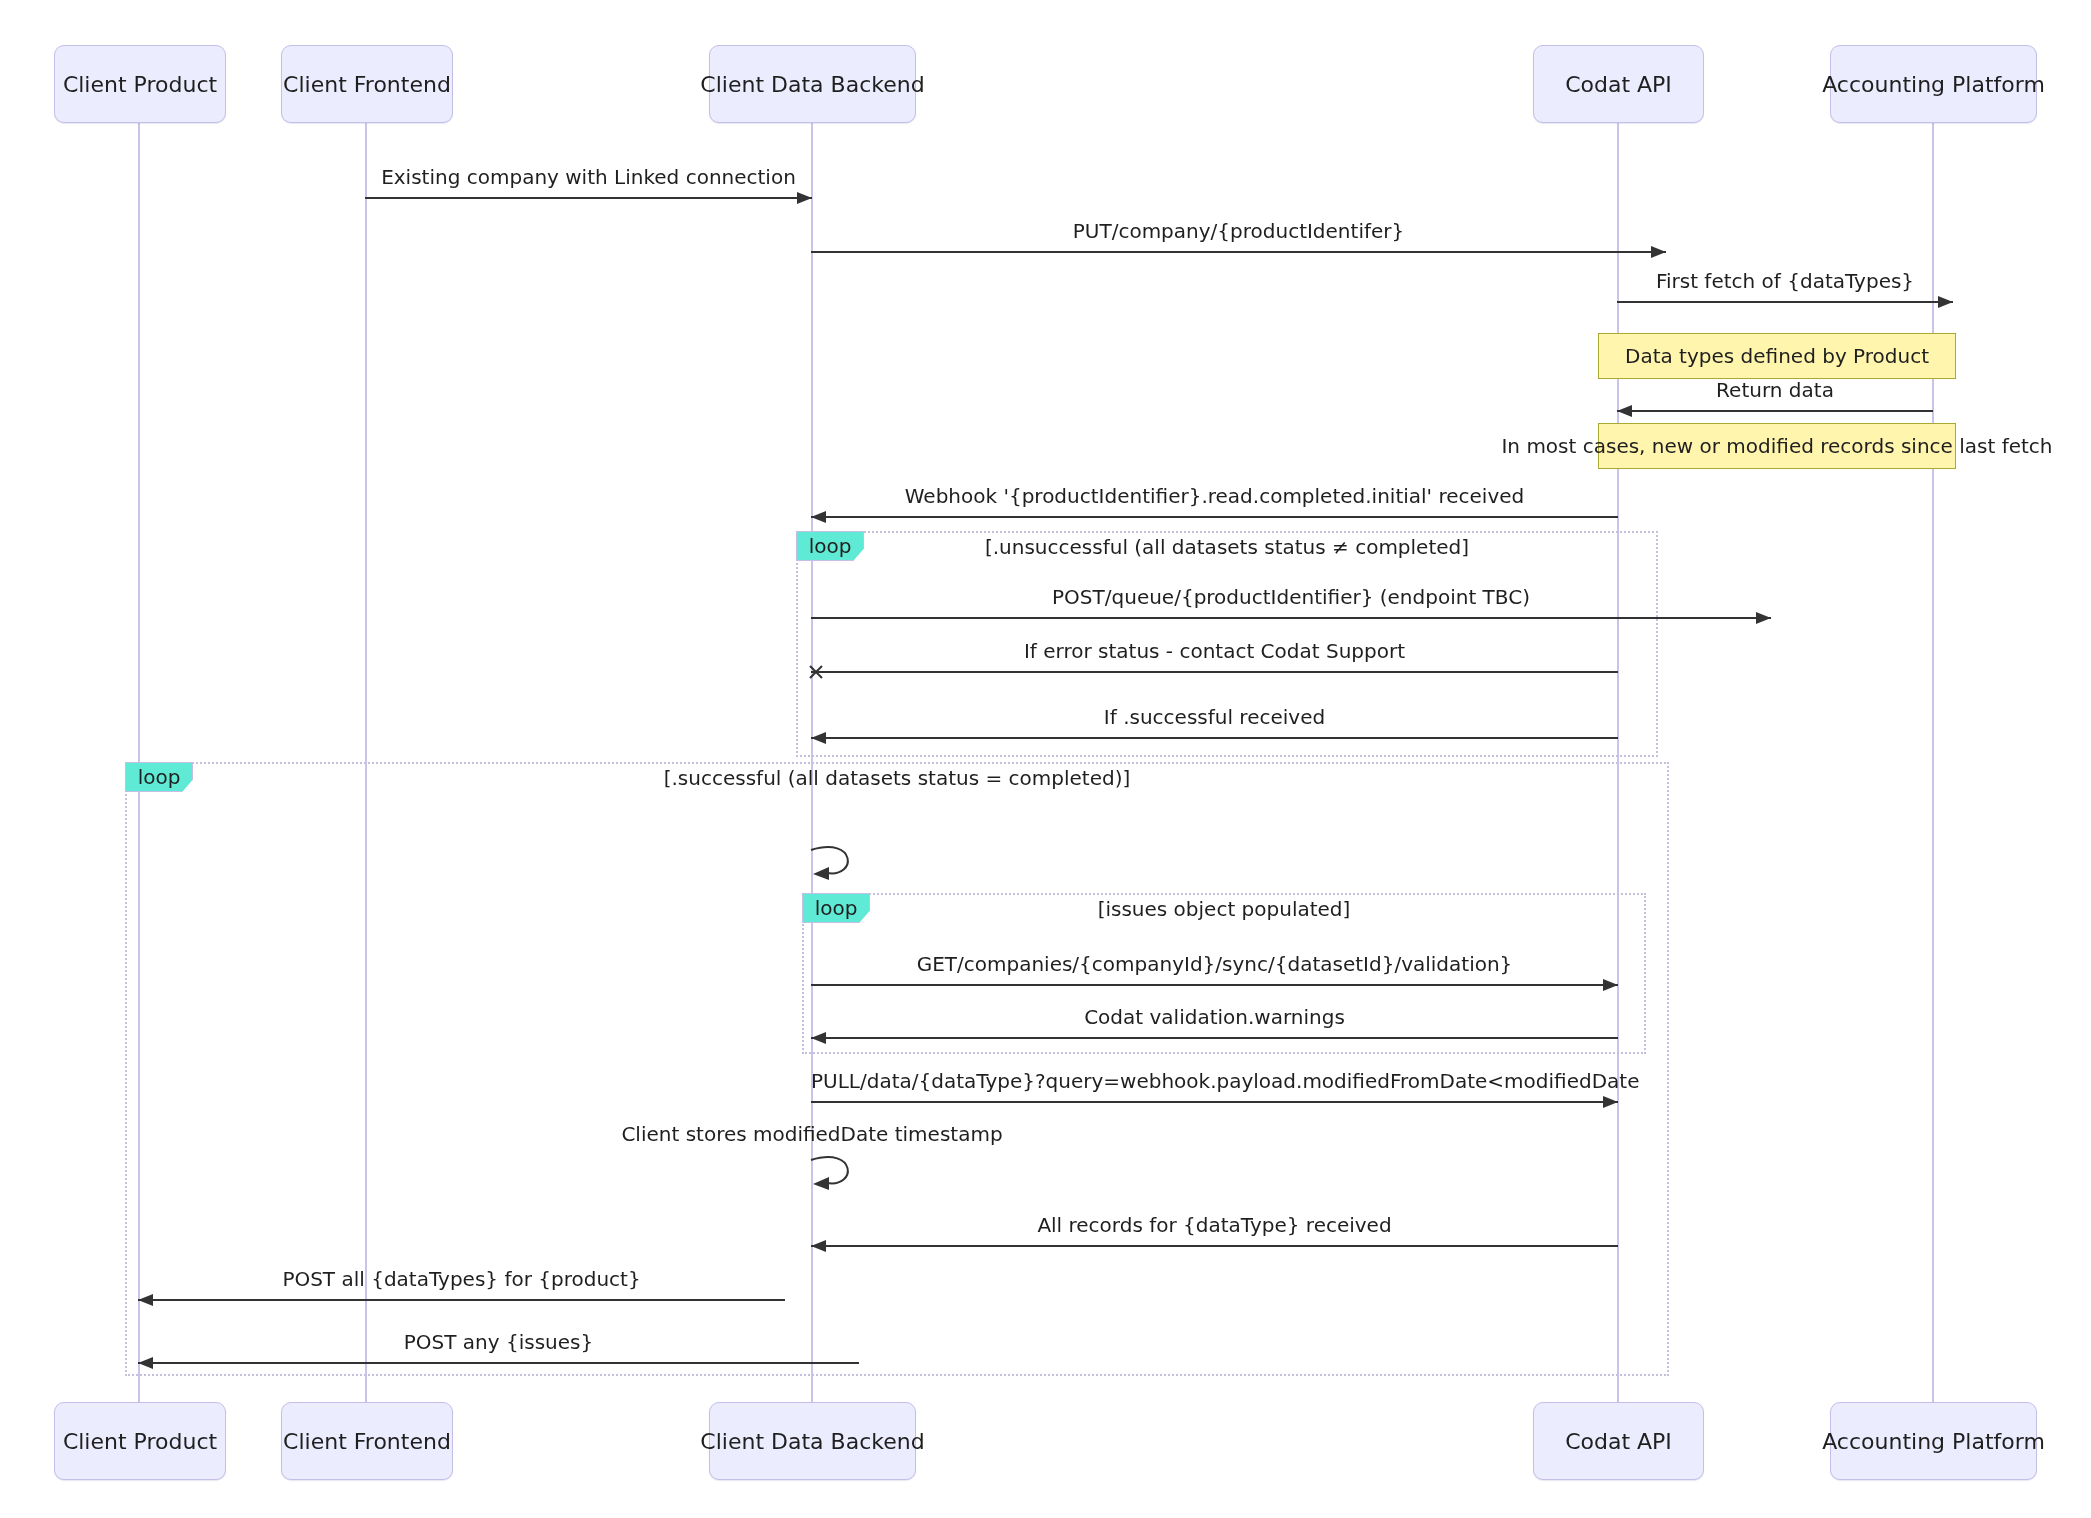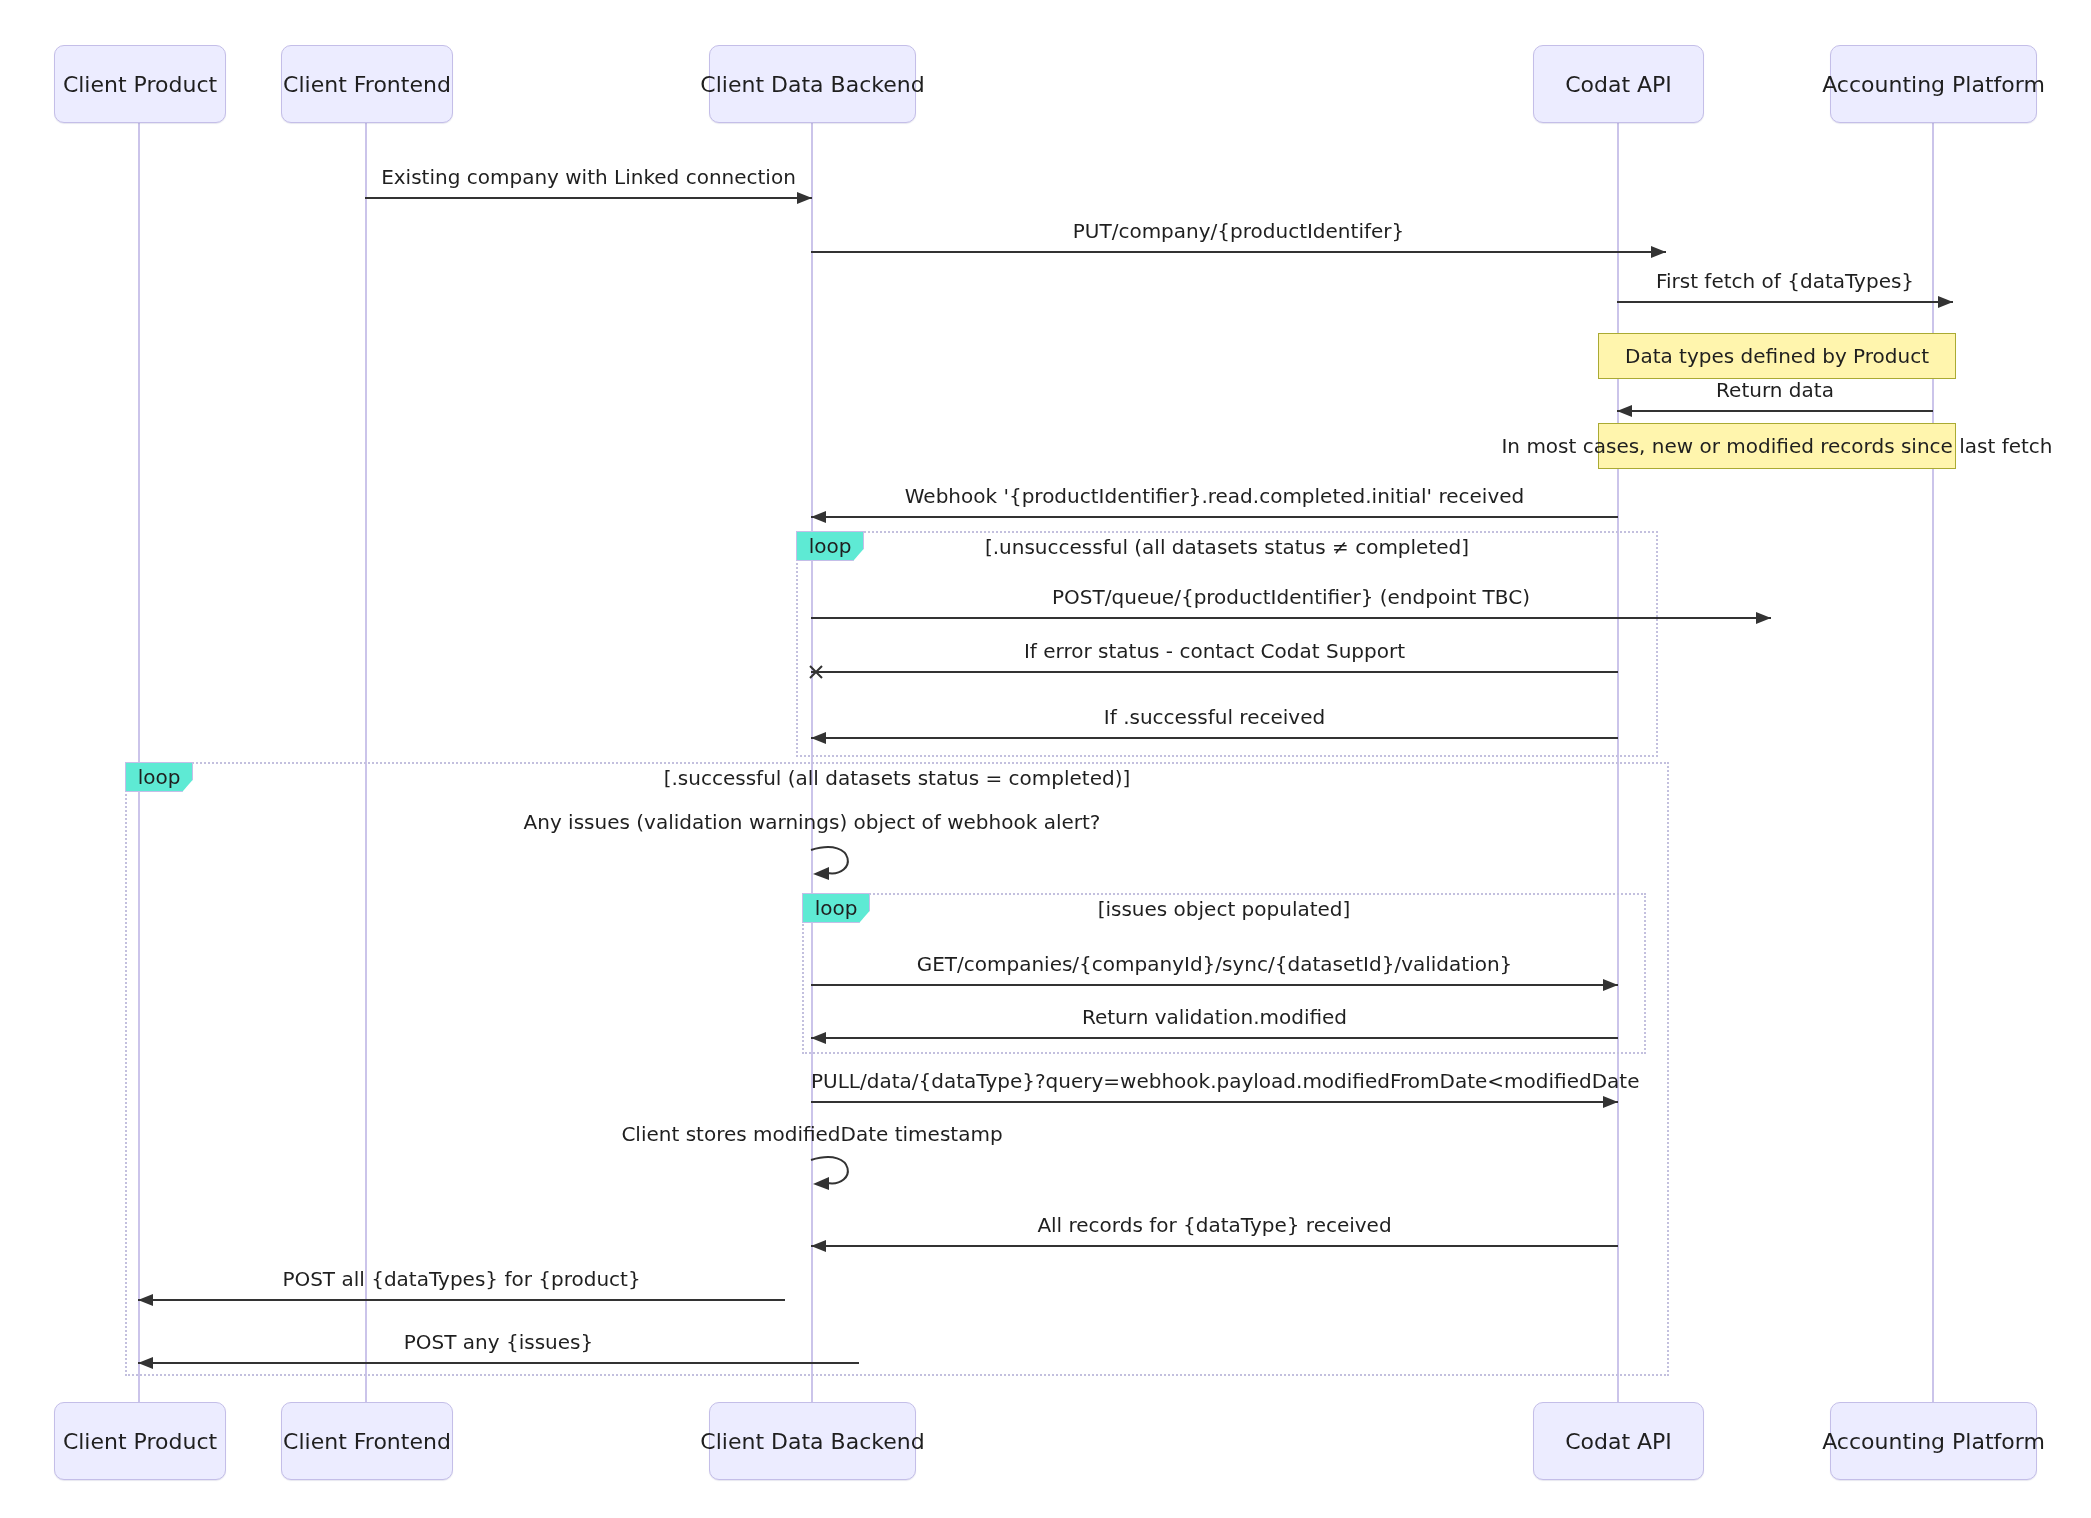--- a/index.html
+++ b/index.html
@@ -160,21 +160,21 @@
   </div>
 
   <div class="msg" style="left:811px;top:946px;width:807px;">
     <div class="msg-label">GET/companies/{companyId}/sync/{datasetId}/validation}</div>
     <div class="msg-line">
         <span class="arr-r"></span>
       </div>
   </div>
 
   <div class="msg" style="left:811px;top:999px;width:807px;">
-    <div class="msg-label">Return validation.modified</div>
+    <div class="msg-label">Codat validation.warnings</div>
     <div class="msg-line">
         <span class="arr-l"></span>
       </div>
   </div>
 
   <div class="msg" style="left:811px;top:1063px;width:807px;">
     <div class="msg-label">PULL/data/{dataType}?query=webhook.payload.modifiedFromDate&lt;modifiedDate</div>
     <div class="msg-line">
         <span class="arr-r"></span>
       </div>
@@ -194,21 +194,20 @@
       </div>
   </div>
 
   <div class="msg" style="left:138px;top:1324px;width:673px;padding-left:48px;">
     <div class="msg-label">POST any {issues}</div>
     <div class="msg-line">
         <span class="arr-l"></span>
       </div>
   </div>
 
-  <div class="selfmsg-label" style="left:462px;top:810px;width:700px;">Any issues (validation warnings) object of webhook alert?</div>
   <svg class="selfarc" style="left:809px;top:842px;" width="58" height="42" viewBox="0 0 58 42">
     <path d="M2 8 C 48 -6, 48 36, 18 31" fill="none" stroke="#333333" stroke-width="2"></path>
     <polygon points="20,25 4,32 20,38" fill="#333333"></polygon>
   </svg>
 
   <div class="selfmsg-label" style="left:462px;top:1122px;width:700px;">Client stores modifiedDate timestamp</div>
   <svg class="selfarc" style="left:809px;top:1152px;" width="58" height="42" viewBox="0 0 58 42">
     <path d="M2 8 C 48 -6, 48 36, 18 31" fill="none" stroke="#333333" stroke-width="2"></path>
     <polygon points="20,25 4,32 20,38" fill="#333333"></polygon>
   </svg>

